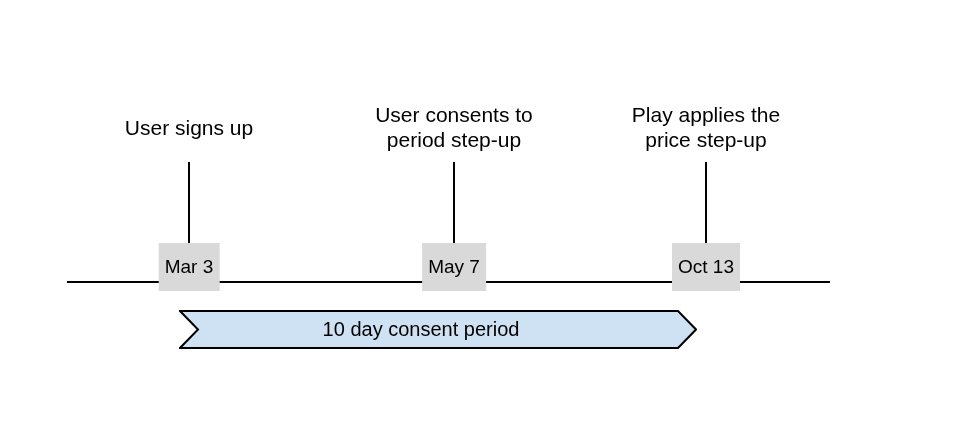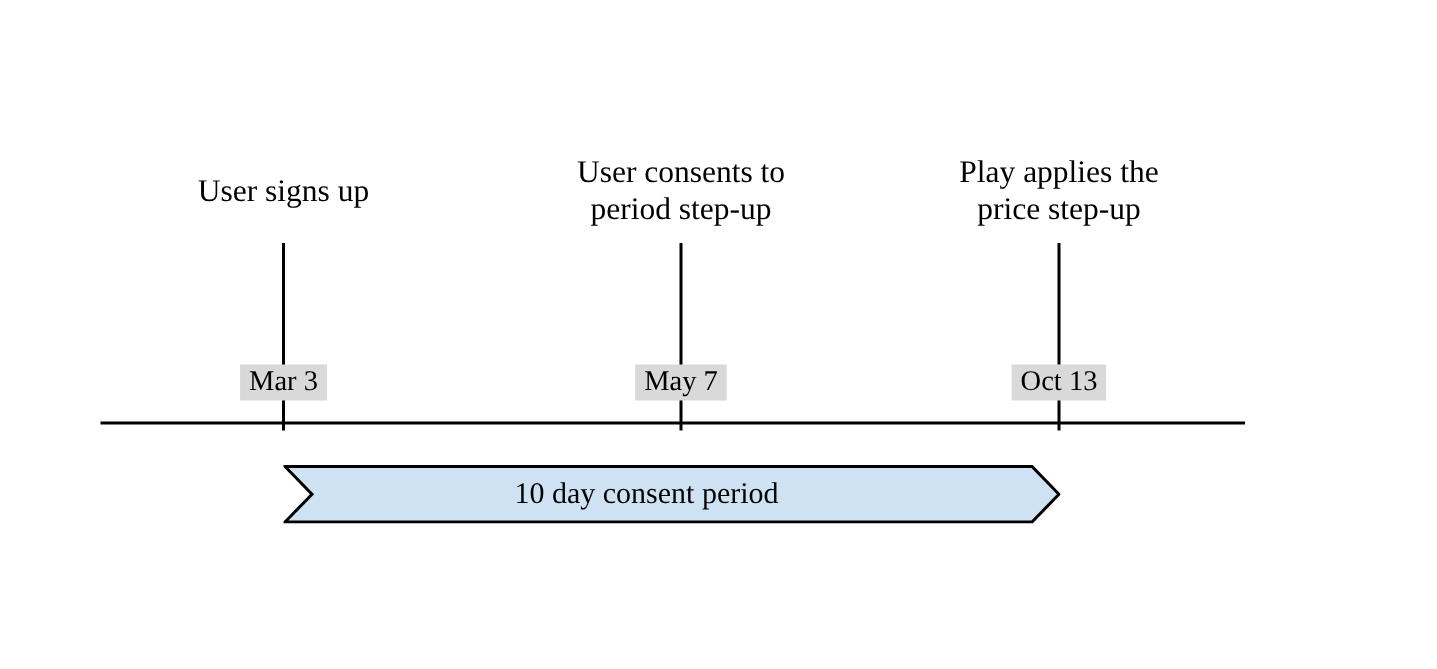--- a/index.html
+++ b/index.html
@@ -5,21 +5,21 @@
   html, body {
     margin: 0;
     padding: 0;
     background: #ffffff;
   }
   .stage {
     position: relative;
     width: 830px;
     height: 446px;
     background: #ffffff;
-    font-family: Liberation Serif, serif;
+    font-family: Liberation Sans, sans-serif;
     color: #000000;
     overflow: hidden;
   }
   
   .axis {
     position: absolute;
     left: 67px;
     top: 281px;
     width: 808px;
     height: 2px;
@@ -60,28 +60,28 @@
     background: #000000;
   }
   .event-date {
     position: absolute;
     top: 145px;           
     left: 50%;
     transform: translateX(-50%);
     background: #d9d9d9;
     height: 24px;
     line-height: 24px;
-    padding: 0 6px;
+    padding: 12px 6px;
     font-size: 19px;
     white-space: nowrap;
   }
   
   .banner {
     position: absolute;
-    left: 189px;
+    left: 179px;
     top: 310px;
     width: 518px;
     height: 39px;
   }
   .banner svg {
     position: absolute;
     inset: 0;
     width: 100%;
     height: 100%;
     display: block;

